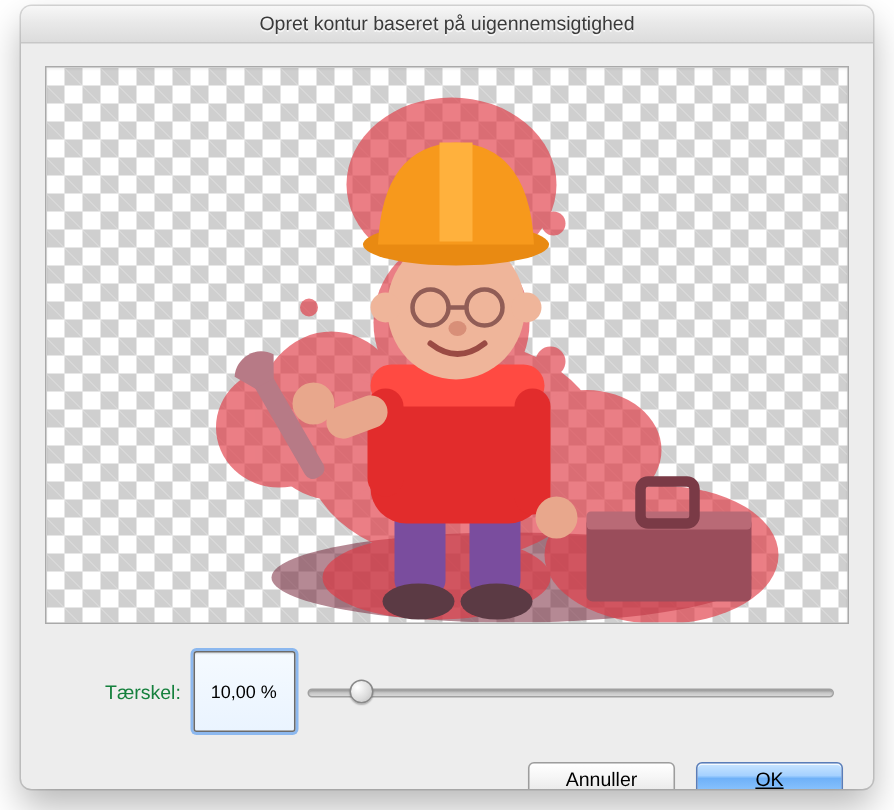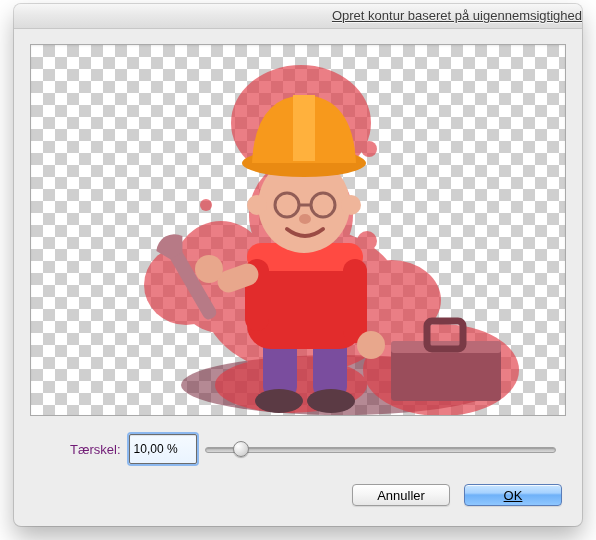--- a/index.html
+++ b/index.html
@@ -28,27 +28,26 @@
     height: 522px;
     border-radius: 7px;
     background: #ededed;
     box-shadow: 0 12px 24px rgba(0,0,0,0.28), 0 0 0 1px rgba(0,0,0,0.15);
     overflow: hidden;
   }
 
   .titlebar {
     height: 24px;
     line-height: 24px;
-    text-align: right;
+    text-align: center;
     font-size: 13px;
     color: #3a3a3a;
     background: linear-gradient(to bottom, #f7f7f7 0%, #e9e9e9 45%, #dcdcdc 100%);
     border-bottom: 1px solid #c7c7c7;
     text-shadow: 0 1px 0 rgba(255,255,255,0.7);
-    text-decoration: underline;
   }
 
   .content {
     position: absolute;
     left: 16px;
     right: 16px;
     top: 40px;
     bottom: 16px;
   }
 
@@ -80,33 +79,33 @@
   .threshold-row {
     display: flex;
     align-items: center;
     gap: 8px;
     margin-top: 18px;
     margin-left: 40px;
     margin-right: 10px;
   }
   .threshold-row label {
     font-size: 13px;
-    color: #701a75;
+    color: #15803d;
     white-space: nowrap;
   }
   .threshold-input {
     width: 58px;
     height: 20px;
     border: 1px solid #6b6b6b;
     border-radius: 2px;
     background: linear-gradient(to bottom, #f5faff 0%, #eaf4ff 100%);
     box-shadow: 0 0 0 2px #8cb8ef, inset 0 1px 1px rgba(0,0,0,0.1);
-    padding: 4px 4px;
+    padding: 16px 4px;
     font: inherit;
-    text-align: left;
+    text-align: center;
     font-size: 12px;
   }
 
   .slider-wrap {
     flex: 1;
     position: relative;
     height: 20px;
   }
   .slider-track {
     position: absolute;

